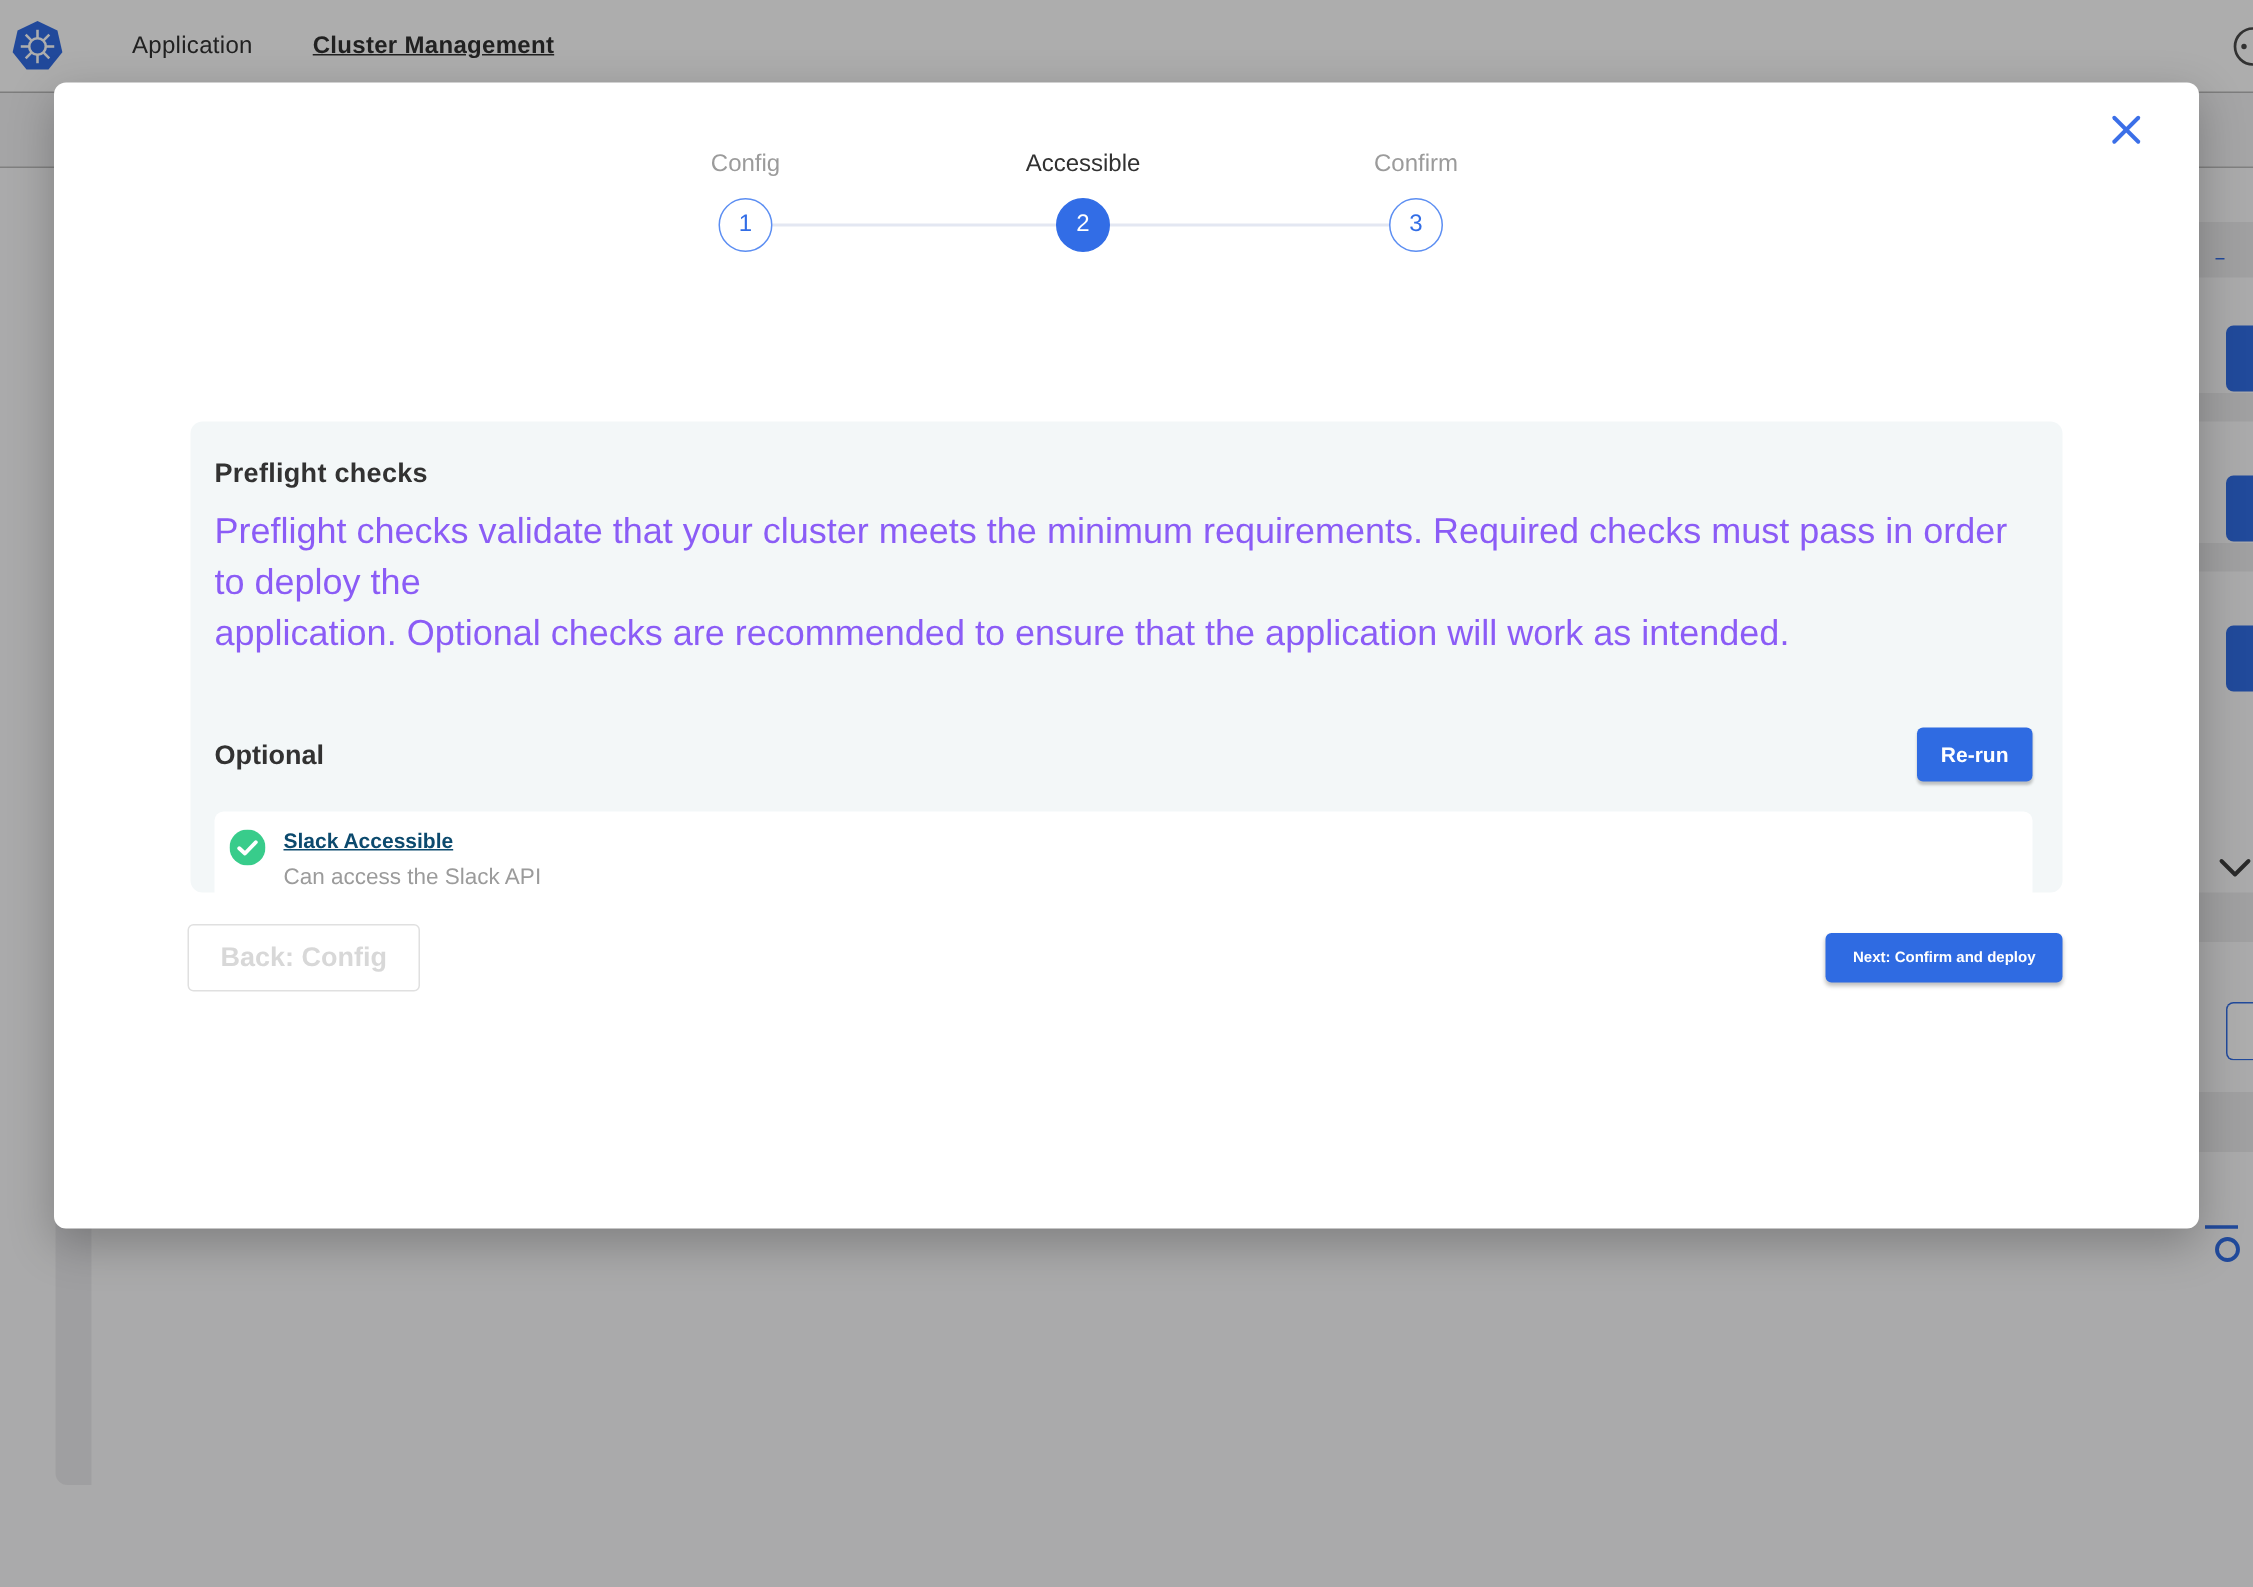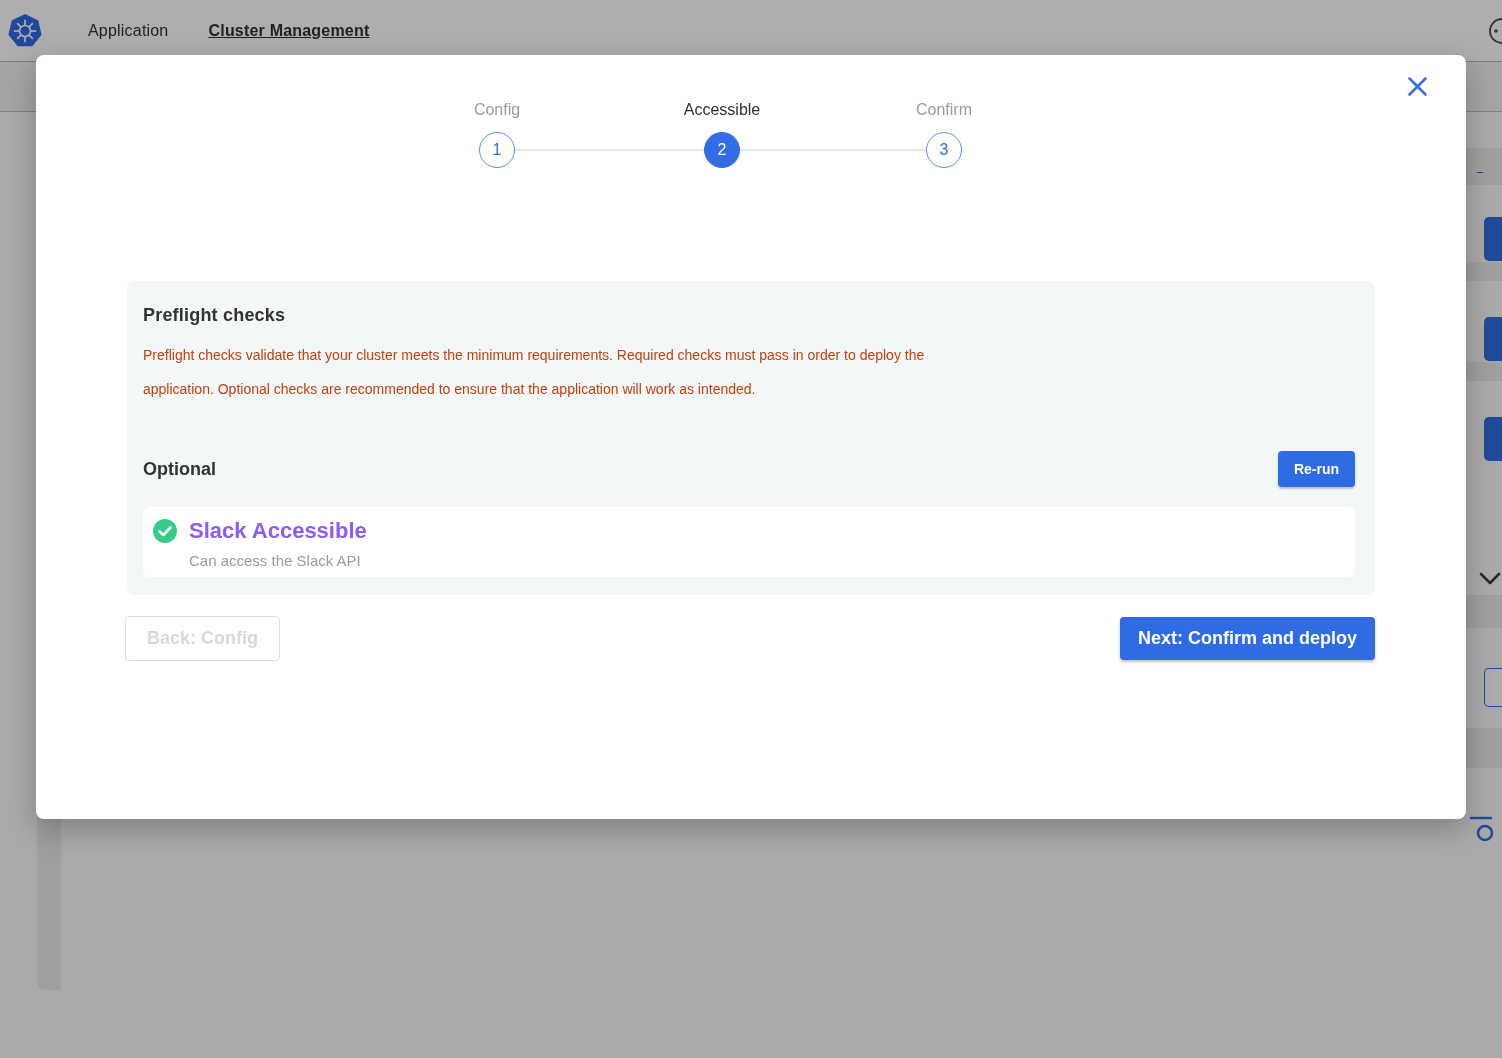--- a/index.html
+++ b/index.html
@@ -53,42 +53,42 @@
   .step-circle { position:absolute; top:77px; width:36px; height:36px; border-radius:50%;
     background:#fff; border:1.5px solid #5c8ef2; color:#326de6;
     font-size:16px; display:flex; align-items:center; justify-content:center; cursor:default; }
   .step-circle.active { background:#326de6; border-color:#326de6; color:#fff; }
   .step-line { position:absolute; top:94px; height:2px; background:#e3e7f2; }
 
   
   .pf-card { position:absolute; left:91px; top:226px; width:1248px; height:314px;
     background:#f3f7f8; border-radius:8px; padding:19px 20px 17px 16px; }
   .pf-title { font-size:18px; line-height:30px; font-weight:700; color:#323232; letter-spacing:.2px; }
-  .pf-desc { margin-top:8px; font-size:14px; line-height:34px; color:#c2410c; }
+  .pf-desc { margin-top:8px; font-size:24px; line-height:34px; color:#8b5cf6; }
   .pf-desc span { display:block; }
   .results-row { margin-top:45px; display:flex; align-items:center; justify-content:space-between; }
   .results-label { font-size:18px; font-weight:700; color:#323232; }
   .rerun-btn { background:#2f6be2; color:#fff; font-family:inherit; font-size:14px; font-weight:700;
     border:none; border-radius:4px; padding:10px 16px; cursor:pointer;
     box-shadow:0 2px 2px rgba(0,0,0,0.22); }
   .result-item { margin-top:20px; background:#fff; border-radius:6px; height:70px;
     padding:11px 15px 0 10px; display:flex; align-items:flex-start; }
   .check-icon { width:24px; height:24px; flex:0 0 24px; margin-top:1px; }
   .result-text { margin-left:12px; }
-  .result-title { font-size:22px; font-weight:700; color:#8b5cf6; }
+  .result-title { font-size:14px; font-weight:700; color:#0c4a6e;text-decoration:underline; }
   .result-detail { margin-top:8px; font-size:15px; color:#9b9b9b; }
 
   
   .modal-footer { position:absolute; left:89px; right:91px; top:561px;
     display:flex; align-items:center; justify-content:space-between; }
   .back-btn { background:#fff; border:1px solid #e0e0e0; border-radius:4px;
     color:#d8d8d8; font-family:inherit; font-size:18px; font-weight:700;
     padding:11px 21px; cursor:default; }
   .next-btn { background:#2f6be2; border:none; border-radius:4px; color:#fff;
-    font-family:inherit; font-size:18px; font-weight:700; padding:11px 18px; cursor:pointer;
+    font-family:inherit; font-size:10px; font-weight:700; padding:11px 18px; cursor:pointer;
     box-shadow:0 2px 3px rgba(0,0,0,0.25); }
 </style>
 </head>
 <body>
 
 <div class="bg-app">
   <nav class="topnav">
     <svg class="k8s-logo" viewBox="0 0 32 32">
       <polygon points="16,0 28.5,6 31.6,19.6 22.9,30.4 9.1,30.4 0.4,19.6 3.5,6" fill="#326ce5"></polygon>
       <circle cx="16" cy="16" r="5.2" fill="none" stroke="#fff" stroke-width="1.6"></circle>

